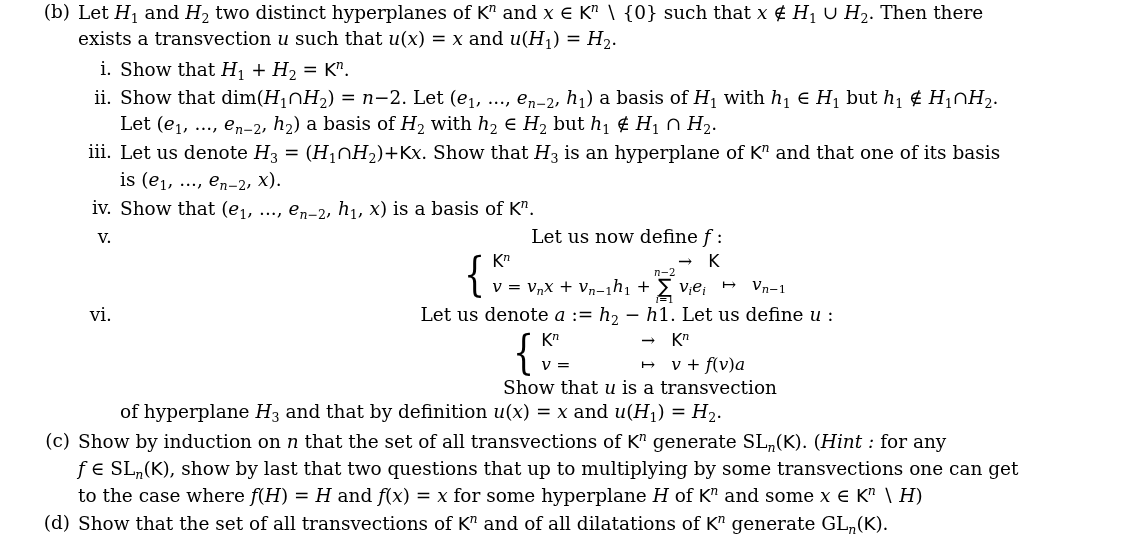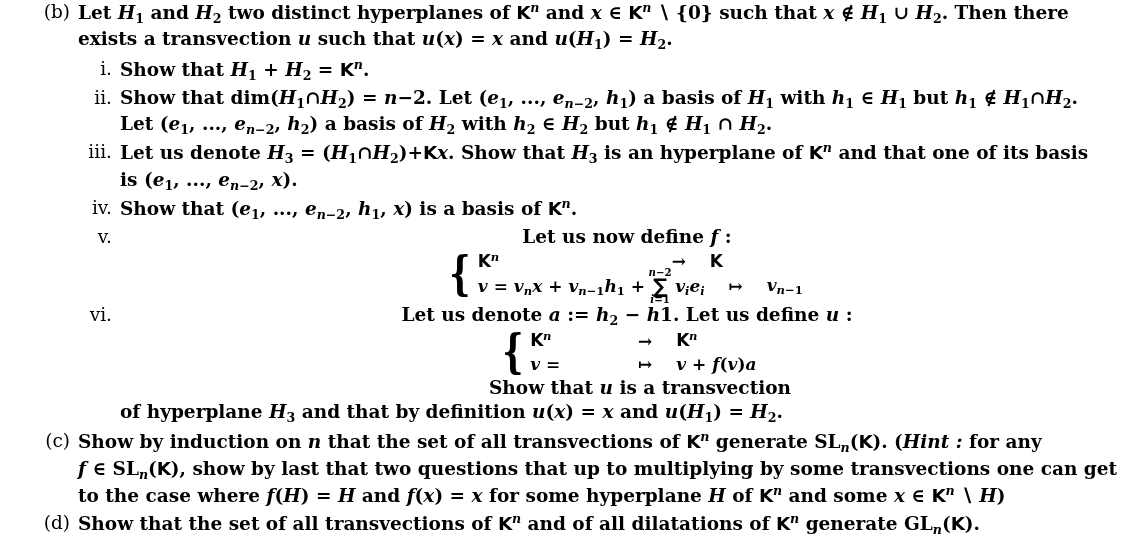--- a/index.html
+++ b/index.html
@@ -28,21 +28,20 @@
     line-height: 1.33;
   }
   .lbl {
     flex: 0 0 auto;
     text-align: right;
     padding-right: 8px;
     white-space: nowrap;
   }
   .body {
     flex: 1 1 auto;
-    font-weight: bold;
   }
   
   .lvl1 { margin-left: 34px; }
   .lvl1 > .lbl { width: 36px; }
   
   .lvl2 { margin-left: 78px; }
   .lvl2 > .lbl { width: 34px; }
 
   p { margin: 0; }
   .gap { height: 3px; }
@@ -83,23 +82,22 @@
     transform: scaleX(0.72);
     display: inline-block;
   }
   .caserows {
     display: inline-block;
     font-size: 17px;
     line-height: 1.35;
   }
   .caserow {
     display: flex;
-    align-items: center;
-    white-space: nowrap;
-    gap: 8px;
+    align-items: flex-start;
+    white-space: nowrap;
   }
   .c-dom { min-width: 170px; }
   .c-arrow { width: 46px; text-align: center; }
   .c-cod { min-width: 42px; }
 
   .fnline {
     display: flex;
     align-items: center;
     flex-wrap: nowrap;
     flex-direction: column;

